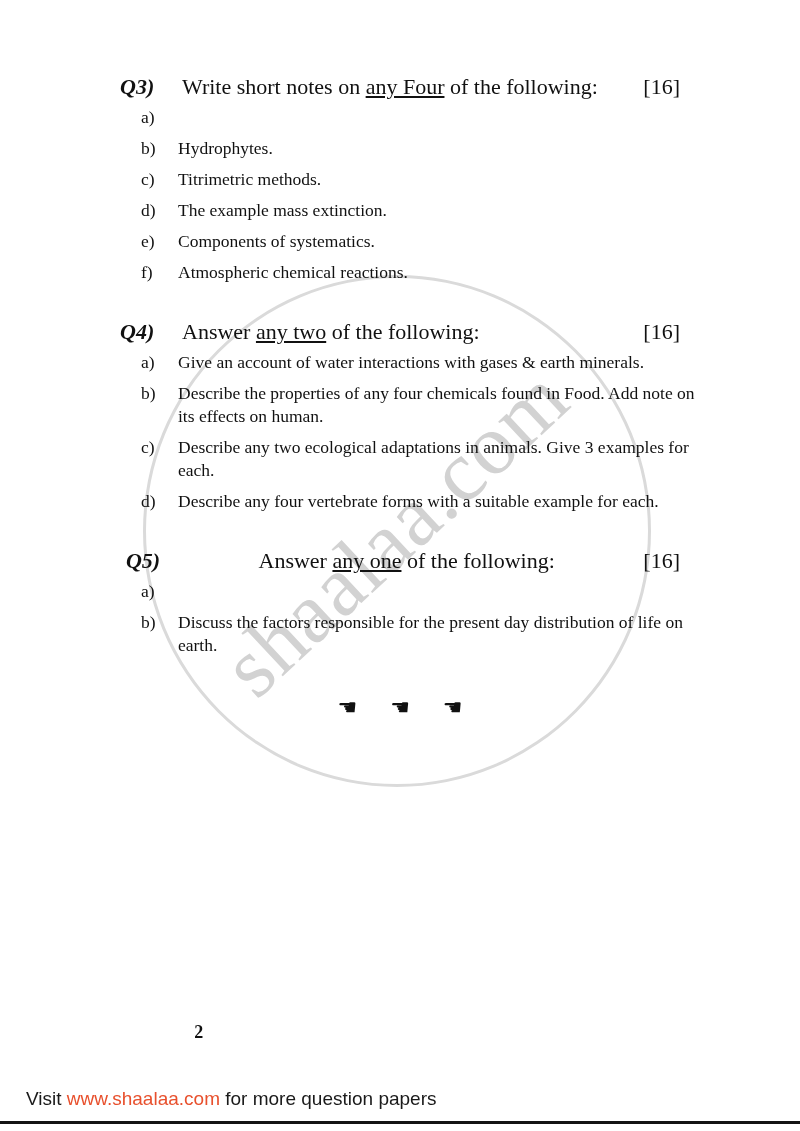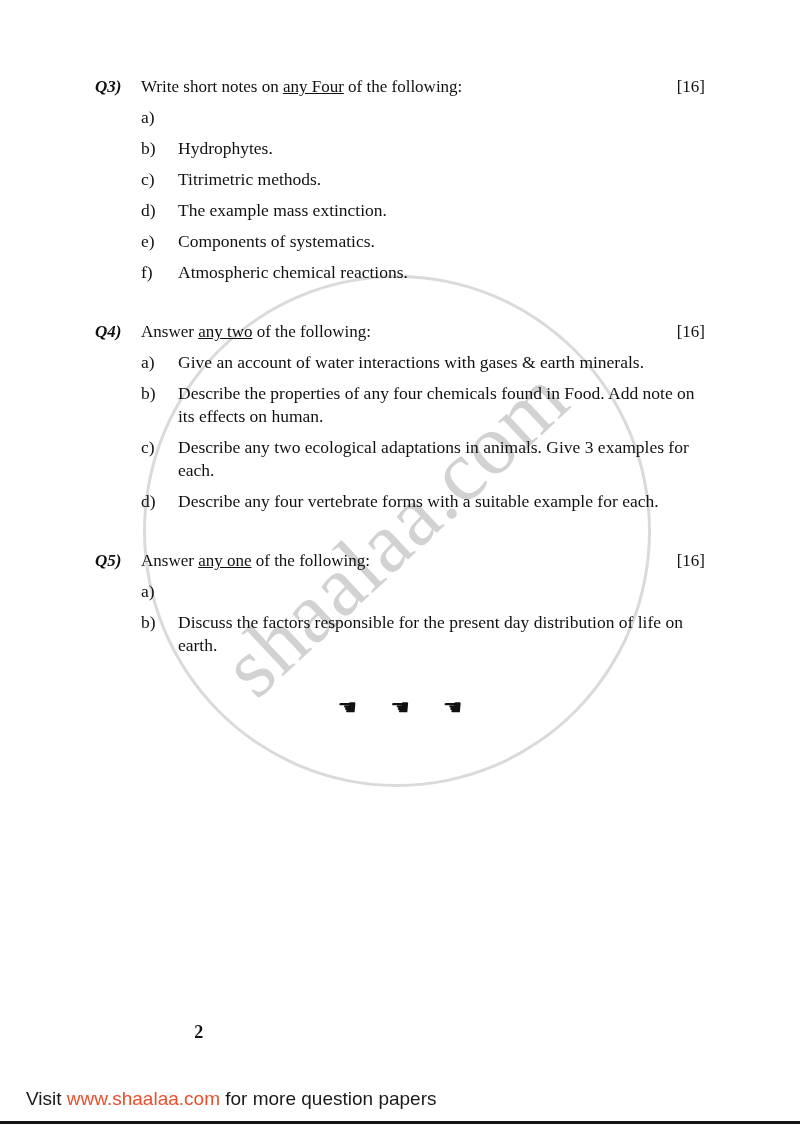--- a/index.html
+++ b/index.html
@@ -42,37 +42,37 @@
   .content {
     position: absolute;
     left: 0;
     top: 0;
     width: 100%;
     z-index: 2;
   }
 
   .question {
     display: flex;
-    padding: 0 95px;
-    font-size: 17px;
+    padding: 0 120px;
+    font-size: 22px;
     line-height: 23px;
   }
   .q3 { margin-top: 75px; }
   .q4 { margin-top: 36px; }
-  .q5 { margin-top: 36px; }
+  .q5 { margin-top: 36px; text-align: center; }
 
   .q-label {
     font-weight: bold;
     font-style: italic;
     width: 46px;
     flex-shrink: 0;
   }
   .q-wrap { flex: 1; }
   .q-intro-row { display: flex; }
-  .q-intro { flex: 1; }
+  .q-intro { flex: 1; margin-left: 16px; }
   .q-marks { font-weight: normal; margin-left: 12px; white-space: nowrap; }
   .u { text-decoration: underline; }
 
   .items { margin-top: 8px; }
   .item {
     display: flex;
     padding-left: 141px;
     padding-right: 95px;
     font-size: 17.5px;
     line-height: 23px;

